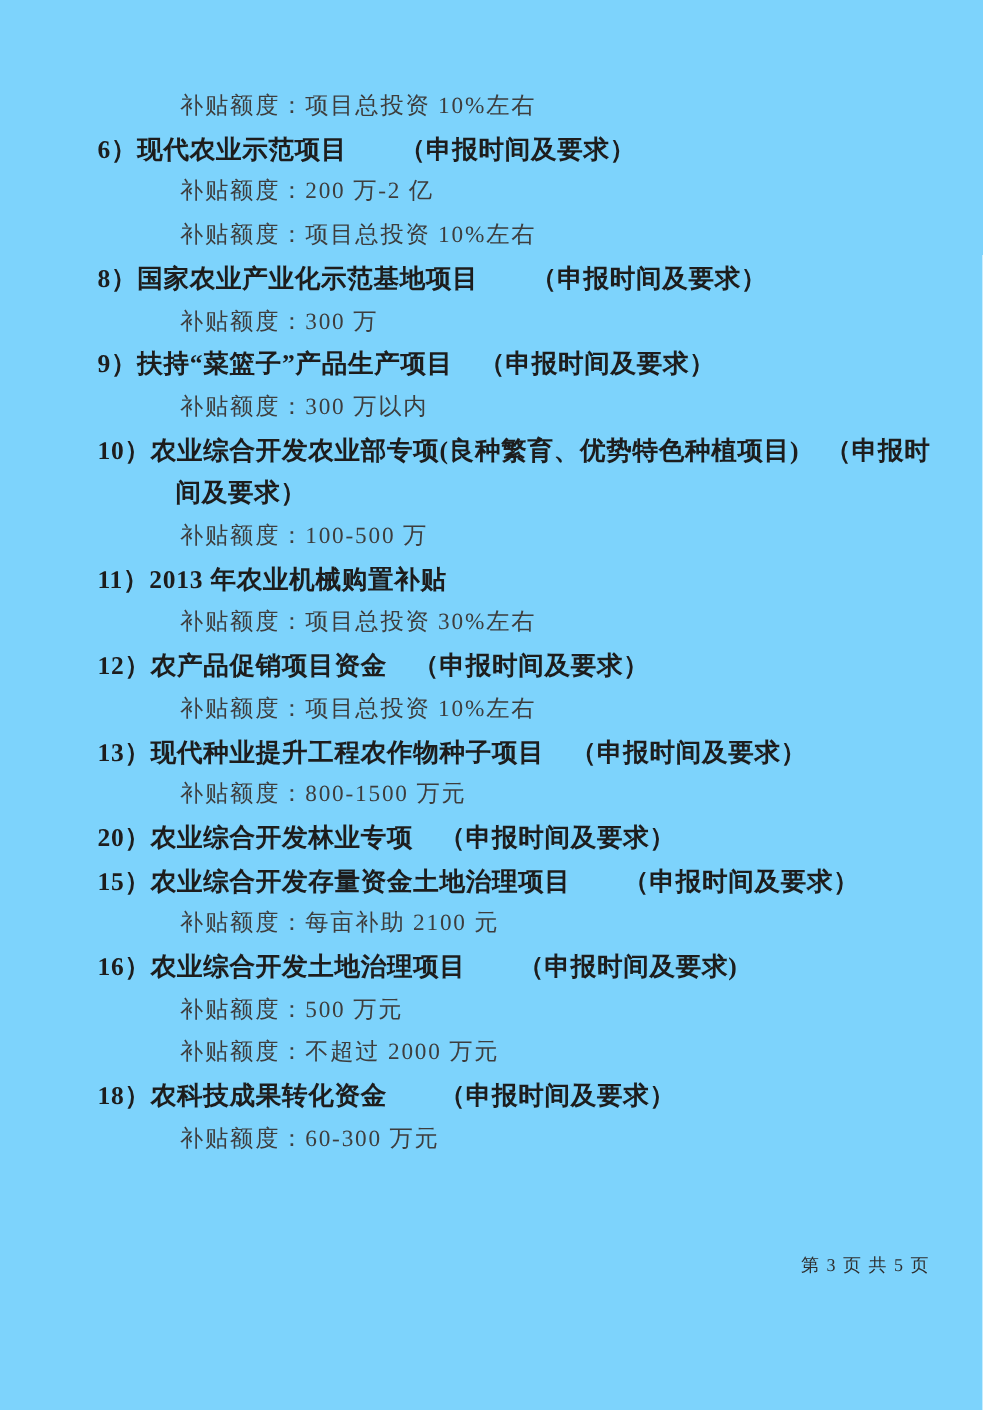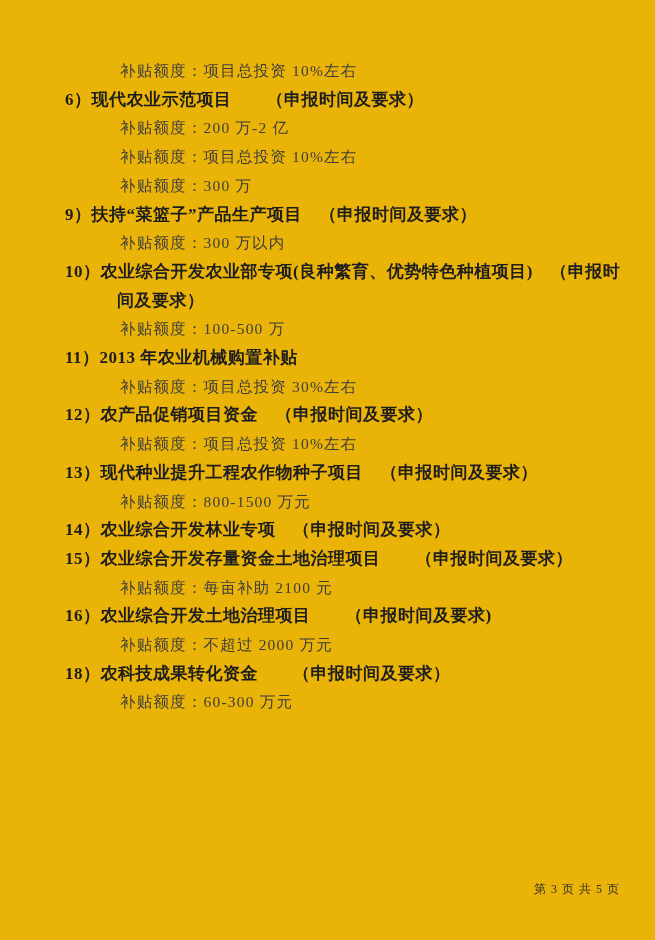--- a/index.html
+++ b/index.html
@@ -9,21 +9,21 @@
     }
     body {
       width: 655px;
       height: 940px;
       font-family: "Liberation Serif", "DejaVu Serif", serif;
     }
     .page {
       position: relative;
       width: 655px;
       height: 940px;
-      background: #eab308;
+      background: #7dd3fc;
       overflow: hidden;
     }
     .content {
       padding-top: 57px;
     }
     .content p {
       margin: 0;
       line-height: 28.7px;
       white-space: normal;
     }
@@ -41,51 +41,53 @@
       font-size: 15.5px;
       color: #3d3d3d;
       letter-spacing: 1.2px;
       padding-left: 120px;
       padding-right: 30px;
     }
     .subsidy.wide {
     }
     .page-footer {
       position: absolute;
-      top: 881px;
+      top: 835px;
       right: 35px;
       font-size: 12px;
       color: #2e2e2e;
       letter-spacing: 1px;
     }
   </style>
 </head>
 <body>
 
 <main class="page">
   <section class="content" id="doc-content">
       <p class="subsidy">补贴额度：项目总投资 10%左右</p>
       <p class="heading">6）现代农业示范项目　　（申报时间及要求）</p>
       <p class="subsidy">补贴额度：200 万-2 亿</p>
       <p class="subsidy">补贴额度：项目总投资 10%左右</p>
+      <p class="heading">8）国家农业产业化示范基地项目　　（申报时间及要求）</p>
       <p class="subsidy">补贴额度：300 万</p>
       <p class="heading">9）扶持“菜篮子”产品生产项目　（申报时间及要求）</p>
       <p class="subsidy">补贴额度：300 万以内</p>
       <p class="heading">10）农业综合开发农业部专项(良种繁育、优势特色种植项目)　（申报时间及要求）</p>
       <p class="subsidy">补贴额度：100-500 万</p>
       <p class="heading">11）2013 年农业机械购置补贴</p>
       <p class="subsidy">补贴额度：项目总投资 30%左右</p>
       <p class="heading">12）农产品促销项目资金　（申报时间及要求）</p>
       <p class="subsidy">补贴额度：项目总投资 10%左右</p>
       <p class="heading">13）现代种业提升工程农作物种子项目　（申报时间及要求）</p>
       <p class="subsidy">补贴额度：800-1500 万元</p>
-      <p class="heading">14）农业综合开发林业专项　（申报时间及要求）</p>
+      <p class="heading">20）农业综合开发林业专项　（申报时间及要求）</p>
       <p class="heading">15）农业综合开发存量资金土地治理项目　　（申报时间及要求）</p>
       <p class="subsidy">补贴额度：每亩补助 2100 元</p>
       <p class="heading">16）农业综合开发土地治理项目　　（申报时间及要求)</p>
+      <p class="subsidy">补贴额度：500 万元</p>
       <p class="subsidy wide">补贴额度：不超过 2000 万元</p>
       <p class="heading">18）农科技成果转化资金　　（申报时间及要求）</p>
       <p class="subsidy">补贴额度：60-300 万元</p>
     </section>
   <footer class="page-footer">
     <span>第 3 页 共 5 页</span>
   </footer>
 </main>
 
 </body></html>

